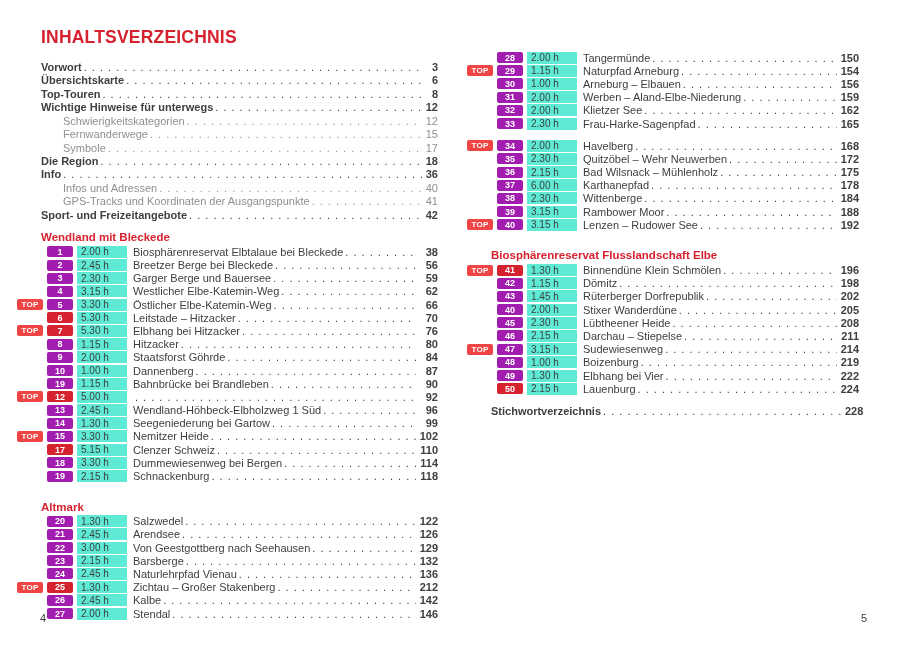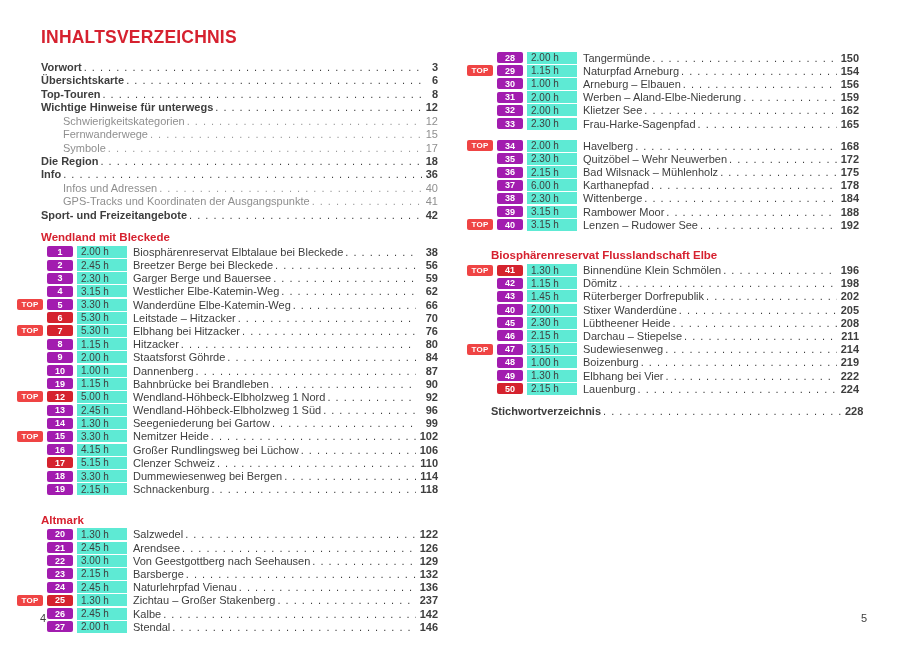--- a/index.html
+++ b/index.html
@@ -244,21 +244,21 @@
     <span class="dots"></span>
     <span class="page">62</span>
   </div>
 
   <div class="tour-row">
     <span class="slot-top">
       <span class="top-badge">TOP</span>
     </span>
     <span class="num-badge blue">5</span>
     <span class="time">3.30 h</span>
-    <span class="title">Wanderdüne Elbe-Katemin-Weg</span>
+    <span class="title">Östlicher Elbe-Katemin-Weg</span>
     <span class="dots"></span>
     <span class="page">66</span>
   </div>
 
   <div class="tour-row">
     <span class="slot-top">
       <span class="top-badge" style="visibility: hidden;">TOP</span>
     </span>
     <span class="num-badge red">6</span>
     <span class="time">5.30 h</span>
@@ -321,21 +321,20 @@
     <span class="dots"></span>
     <span class="page">90</span>
   </div>
 
   <div class="tour-row">
     <span class="slot-top">
       <span class="top-badge">TOP</span>
     </span>
     <span class="num-badge red">12</span>
     <span class="time">5.00 h</span>
-    <span class="title">Wendland-Höhbeck-Elbholzweg 1 Nord</span>
     <span class="dots"></span>
     <span class="page">92</span>
   </div>
 
   <div class="tour-row">
     <span class="slot-top">
       <span class="top-badge" style="visibility: hidden;">TOP</span>
     </span>
     <span class="num-badge blue">13</span>
     <span class="time">2.45 h</span>
@@ -359,30 +358,20 @@
     <span class="slot-top">
       <span class="top-badge">TOP</span>
     </span>
     <span class="num-badge blue">15</span>
     <span class="time">3.30 h</span>
     <span class="title">Nemitzer Heide</span>
     <span class="dots"></span>
     <span class="page">102</span>
   </div>
 
-  <div class="tour-row">
-    <span class="slot-top">
-      <span class="top-badge" style="visibility: hidden;">TOP</span>
-    </span>
-    <span class="num-badge blue">16</span>
-    <span class="time">4.15 h</span>
-    <span class="title">Großer Rundlingsweg bei Lüchow</span>
-    <span class="dots"></span>
-    <span class="page">106</span>
-  </div>
 
   <div class="tour-row">
     <span class="slot-top">
       <span class="top-badge" style="visibility: hidden;">TOP</span>
     </span>
     <span class="num-badge red">17</span>
     <span class="time">5.15 h</span>
     <span class="title">Clenzer Schweiz</span>
     <span class="dots"></span>
     <span class="page">110</span>
@@ -473,21 +462,21 @@
   </div>
 
   <div class="tour-row">
     <span class="slot-top">
       <span class="top-badge">TOP</span>
     </span>
     <span class="num-badge red">25</span>
     <span class="time">1.30 h</span>
     <span class="title">Zichtau – Großer Stakenberg</span>
     <span class="dots"></span>
-    <span class="page">237</span>
+    <span class="page">212</span>
   </div>
 
   <div class="tour-row">
     <span class="slot-top">
       <span class="top-badge" style="visibility: hidden;">TOP</span>
     </span>
     <span class="num-badge blue">26</span>
     <span class="time">2.45 h</span>
     <span class="title">Kalbe</span>
     <span class="dots"></span>

